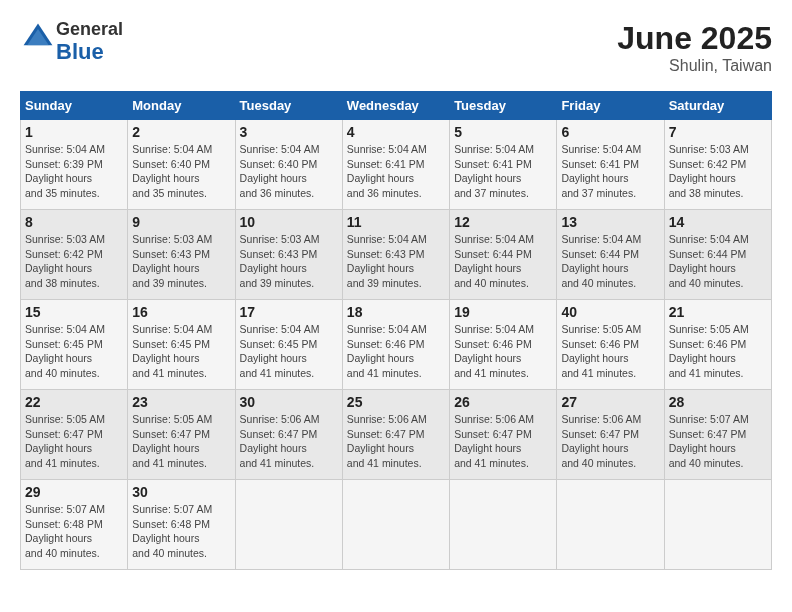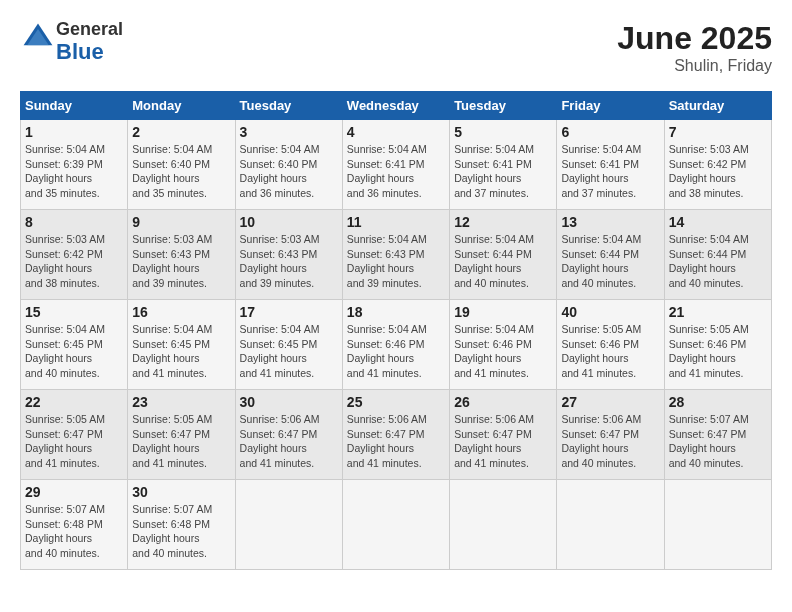--- a/index.html
+++ b/index.html
@@ -102,21 +102,21 @@
       <polygon points="20,4 36,28 4,28" fill="#1a5fa8"></polygon>
       <polygon points="20,10 32,28 8,28" fill="#5b9bd5" opacity="0.5"></polygon>
     </svg>
     <div class="logo-text">
       <span class="logo-general">General</span>
       <span class="logo-blue">Blue</span>
     </div>
   </div>
   <div class="title-block">
     <div class="month-title">June 2025</div>
-    <div class="location-title">Shulin, Friday</div>
+    <div class="location-title">Shulin, Taiwan</div>
   </div>
 </div>
 
 <table>
   <thead>
     <tr>
       <th>Sunday</th>
       <th>Monday</th>
       <th>Tuesday</th>
       <th>Wednesday</th>

